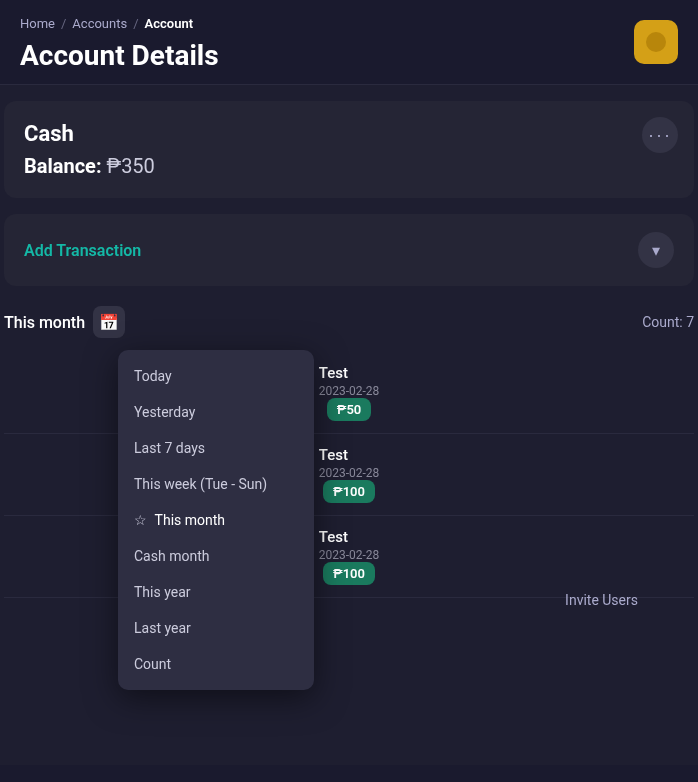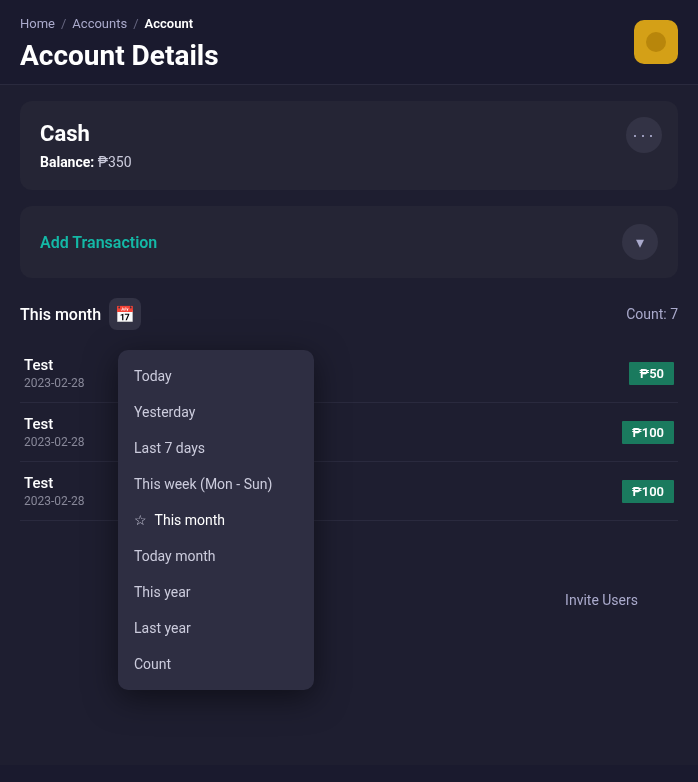--- a/index.html
+++ b/index.html
@@ -55,41 +55,41 @@
     }
     .avatar-icon {
       width: 20px;
       height: 20px;
       background-color: #b8860b;
       border-radius: 50%;
     }
 
     
     .main-content {
-      padding: 16px 20px;
+      padding: 16px 4px;
       background-color: #1e1e30;
       min-height: 680px;
     }
 
     
     .account-card {
       background-color: #252535;
       border-radius: 12px;
       padding: 20px;
       margin-bottom: 16px;
       position: relative;
     }
     .account-name {
       font-size: 22px;
       font-weight: 700;
       color: #ffffff;
       margin-bottom: 8px;
     }
     .account-balance {
-      font-size: 14px;
+      font-size: 20px;
       color: #ccccdd;
     }
     .account-balance strong {
       color: #ffffff;
     }
     .more-btn {
       position: absolute;
       top: 16px;
       right: 16px;
       width: 36px;
@@ -176,38 +176,39 @@
       display: flex;
       flex-direction: column;
       gap: 0;
     }
     .transaction-item {
       display: flex;
       justify-content: space-between;
       align-items: center;
       padding: 12px 4px;
       border-bottom: 1px solid #2a2a3e;
+      flex-direction: column;
     }
     .transaction-info .trans-name {
       font-size: 15px;
       font-weight: 500;
       color: #ffffff;
     }
     .transaction-info .trans-date {
       font-size: 12px;
       color: #888899;
       margin-top: 2px;
     }
     .amount-badge {
       background-color: #1a7a5e;
       color: #ffffff;
       font-size: 13px;
       font-weight: 600;
       padding: 4px 10px;
-      border-radius: 1px;
+      border-radius: 8px;
     }
     .dropdown-menu {
       position: absolute;
       top: 350px;
       left: 118px;
       background-color: #2e2e42;
       border-radius: 10px;
       padding: 8px 0;
       width: 196px;
       box-shadow: 0 8px 32px rgba(0,0,0,0.5);
@@ -323,28 +324,28 @@
     <div class="dropdown-item">
       <span>Today</span>
     </div>
     <div class="dropdown-item">
       <span>Yesterday</span>
     </div>
     <div class="dropdown-item">
       <span>Last 7 days</span>
     </div>
     <div class="dropdown-item">
-      <span>This week (Mon - Sun)</span>
+      <span>This week (Tue - Sun)</span>
     </div>
     <div class="dropdown-item active">
       <span class="star-icon filled">☆</span>
       <span>This month</span>
     </div>
     <div class="dropdown-item">
-      <span>Today month</span>
+      <span>Cash month</span>
     </div>
     <div class="dropdown-item">
       <span>This year</span>
     </div>
     <div class="dropdown-item">
       <span>Last year</span>
     </div>
     <div class="dropdown-item">
       <span>Count</span>
     </div>

